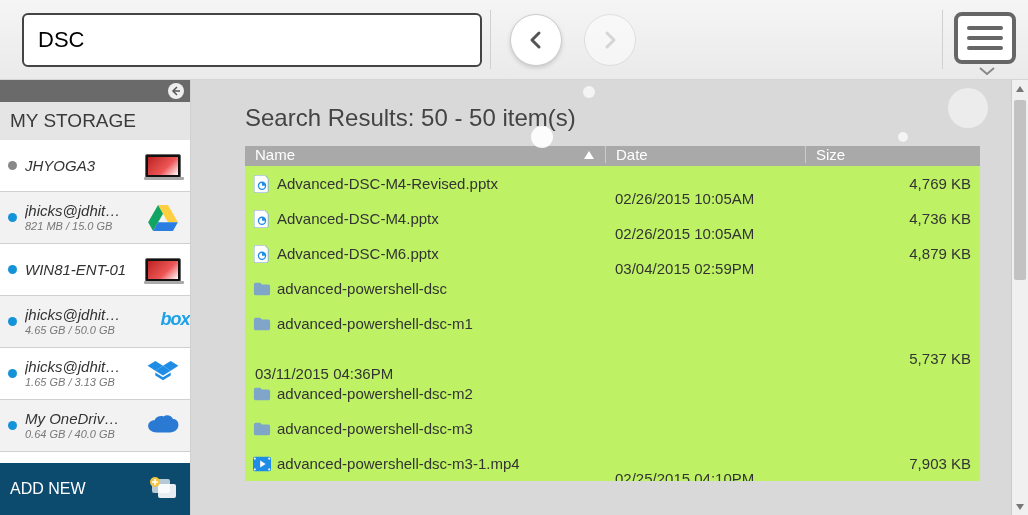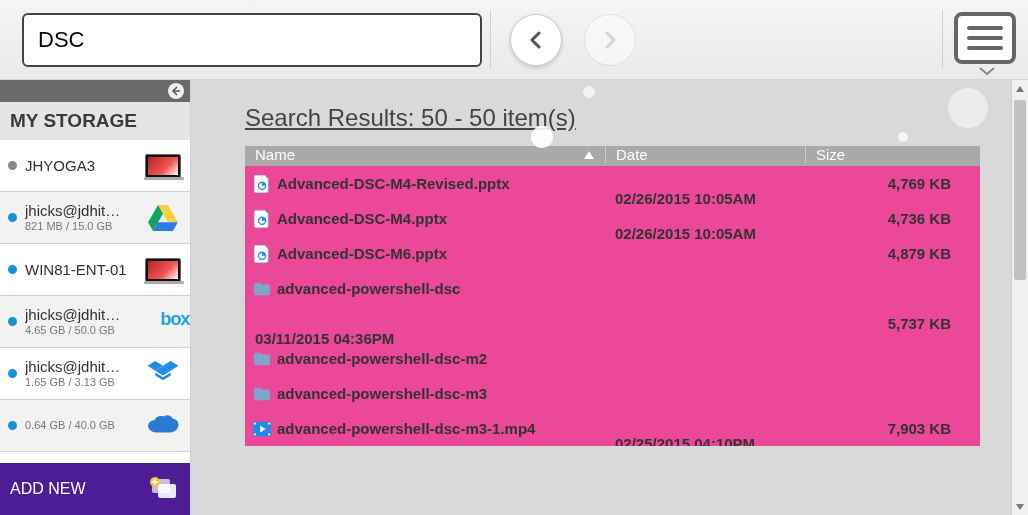--- a/index.html
+++ b/index.html
@@ -76,25 +76,25 @@
     display: flex; justify-content: flex-end; align-items: center;
     padding-right: 6px;
   }
   .collapse-circle {
     width: 16px; height: 16px; border-radius: 50%; background: #eee;
     display: flex; align-items: center; justify-content: center;
   }
   .sidebar-title {
     background: #e5e5e5;
     font-size: 19px;
-    font-weight: bold;
+    font-weight: normal;
     color: #3a3a3a;
     padding: 8px 10px;
   }
-  .storage-list { flex: 1; overflow: hidden; }
+  .storage-list { flex: 1; overflow: hidden; font-style: italic; }
   .storage-item {
     display: flex; align-items: center;
     height: 52px;
     padding: 0 8px 0 8px;
     border-bottom: 1px solid #d0d0d0;
     cursor: pointer;
     position: relative;
   }
   .storage-item.alt { background: #f2f2f2; }
   .storage-item.plain { background: #fff; }
@@ -114,21 +114,21 @@
     position: relative;
   }
   .laptop-thumb::after {
     content: ''; position: absolute; width: 40px; height: 3px; background: #aaa; bottom: -3px; left: -2px; border-radius: 1px;
   }
   .laptop-thumb .screen { position:absolute; inset:2px; background:linear-gradient(135deg,#b22,#e55 60%,#fff); }
   .gdrive svg, .box-logo, .dropbox svg, .onedrive svg { width: 34px; height: 26px; }
   .box-logo { color:#1da1e8; font-weight:bold; font-size:18px; font-family: Arial; letter-spacing:-1px;margin-left:24px; }
 
   .add-new {
-    background: #4c1d95;
+    background: #0c4a6e;
     color: #fff;
     height: 52px;
     display: flex; align-items: center; justify-content: space-between;
     padding: 0 10px;
     font-size: 16px;
     cursor: pointer;
   }
   .add-new .addicon { display:flex; }
 
   
@@ -145,48 +145,47 @@
     display: flex; flex-direction: column;
     overflow: hidden;
   }
   .bgdots { position:absolute; inset:0; pointer-events:none; overflow:hidden; }
   .bgdots div { position:absolute; border-radius:50%; }
 
   .results-title {
     font-size: 24px;
     color: #444;
     margin-bottom: 14px;
-    text-decoration: underline;
   }
 
   .table-header {
     display: flex;
     background: #a9a9a9;
     color: #fff;
     font-size: 15px;
     height: 20px;
     align-items: flex-start;
   }
   .table-header > div { padding: 0 10px; display:flex; align-items:center; gap:6px; }
   .col-name { width: 360px; }
   .col-date { width: 200px; border-left: 1px solid rgba(255,255,255,0.4); }
   .col-size { flex: 1; border-left: 1px solid rgba(255,255,255,0.4); }
 
-  .table-body { background: #ec4899; overflow: hidden; font-weight: bold; }
+  .table-body { background: #bef264; overflow: hidden; }
   .row {
     display: flex;
     align-items: center;
     height: 35px;
     border-bottom: 0px;
     font-size: 15px;
     color: #333;
   }
   .row .cell-name { width: 360px; padding-left: 8px; display:flex; align-items:center; gap:6px; }
   .row .cell-date { width: 200px; padding-left: 10px; margin-top: 29px; }
-  .row .cell-size { flex: 1; text-align: right; padding-right: 29px; }
+  .row .cell-size { flex: 1; text-align: right; padding-right: 9px; }
 
   .ficon { width: 18px; height: 18px; display:inline-flex; align-items:center; justify-content:center; flex-shrink:0; }
 
   
   .vscroll {
     position: absolute;
     top: 0; right: 0; bottom: 0;
     width: 17px;
     background: #f0f0f0;
     border-left: 1px solid #ccc;
@@ -297,20 +296,21 @@
               <polygon points="48,0 64,10 48,20 32,10" fill="#1f8ce6"></polygon>
               <polygon points="16,20 32,10 48,20 32,30" fill="#1f8ce6"></polygon>
               <polygon points="0,10 16,20 0,30 16,40 32,30" fill="none"></polygon>
               <polygon points="16,24 32,34 48,24 48,30 32,40 16,30" fill="#1f8ce6"></polygon>
             </svg>
           </div>
         </div>
         <div class="storage-item alt">
           <span class="dot blue"></span>
           <div class="storage-text">
+            <div class="storage-name">My OneDriv…</div>
             <div class="storage-meta">0.64 GB / 40.0 GB</div>
           </div>
           <div class="storage-icon">
             <svg viewBox="0 0 64 40" width="34" height="24">
               <path d="M20 32c-9 0-16-5-16-12 0-6 5-11 12-11 3-6 10-9 17-7 6-4 15-2 18 5 6 0 10 5 10 11 0 8-7 14-16 14H20z" fill="#2a7ad4"></path>
             </svg>
           </div>
         </div>
       </div>
 
@@ -387,30 +387,43 @@
             <div class="cell-name">
               <span class="ficon">
                 <svg viewBox="0 0 18 20" width="16" height="18">
                   <path d="M2 0h10l4 4v14c0 1-1 2-2 2H2c-1 0-2-1-2-2V2c0-1 1-2 2-2z" fill="#fff" stroke="#7fa6c9" stroke-width="1"></path>
                   <circle cx="9" cy="12" r="4" fill="none" stroke="#1f8ce6" stroke-width="1.5"></circle>
                   <path d="M9 12V8a4 4 0 0 1 4 4H9z" fill="#1f8ce6"></path>
                 </svg>
               </span>
               <span>Advanced-DSC-M6.pptx</span>
             </div>
+            <div class="cell-date">03/04/2015 02:59PM</div>
             <div class="cell-size">4,879 KB</div>
           </div>
           <div class="row">
             <div class="cell-name">
               <span class="ficon">
                 <svg viewBox="0 0 20 16" width="18" height="16">
                   <path d="M1 3c0-1 1-2 2-2h5l2 2h7c1 0 2 1 2 2v8c0 1-1 2-2 2H3c-1 0-2-1-2-2V3z" fill="#7fa6c9"></path>
                 </svg>
               </span>
               <span>advanced-powershell-dsc</span>
+            </div>
+            <div class="cell-date"></div>
+            <div class="cell-size"></div>
+          </div>
+          <div class="row">
+            <div class="cell-name">
+              <span class="ficon">
+                <svg viewBox="0 0 20 16" width="18" height="16">
+                  <path d="M1 3c0-1 1-2 2-2h5l2 2h7c1 0 2 1 2 2v8c0 1-1 2-2 2H3c-1 0-2-1-2-2V3z" fill="#7fa6c9"></path>
+                </svg>
+              </span>
+              <span>advanced-powershell-dsc-m1</span>
             </div>
             <div class="cell-date"></div>
             <div class="cell-size"></div>
           </div>
           <div class="row">
             <div class="cell-date">03/11/2015 04:36PM</div>
             <div class="cell-size">5,737 KB</div>
           </div>
           <div class="row">
             <div class="cell-name">

